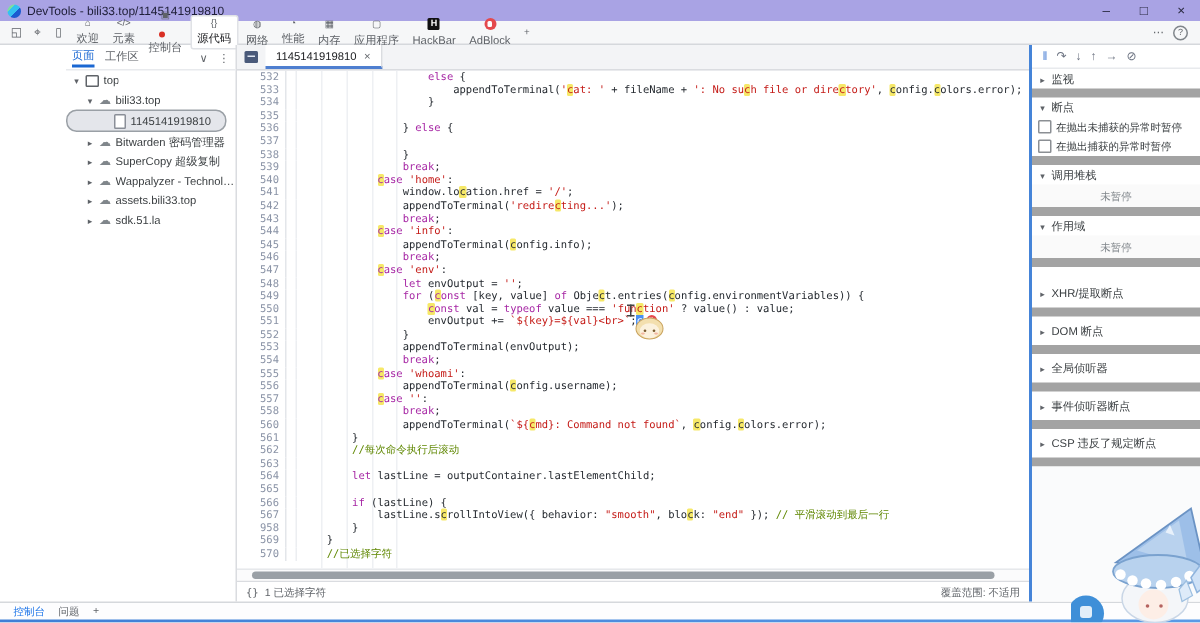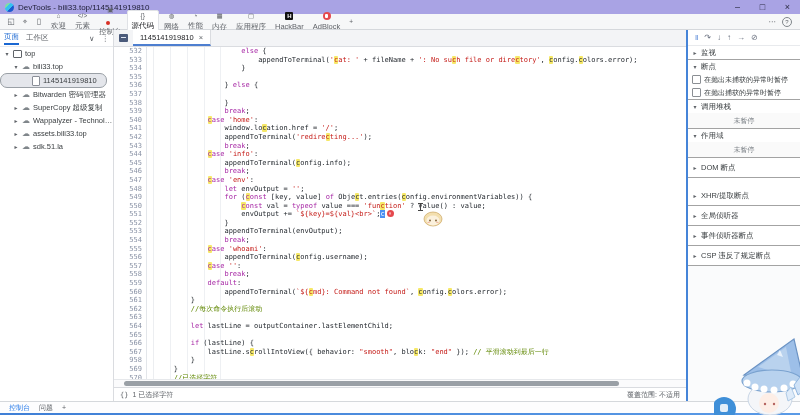--- a/index.html
+++ b/index.html
@@ -22,21 +22,21 @@
   .ic{font-size:6.5px;color:#5f6368;}
   .ic.hackbar{background:#111;color:#fff;width:8px;height:8px;line-height:8px;text-align:center;
               border-radius:1px;font-size:6px;font-weight:bold;}
   .ic.adblock{background:#e4494d;width:8px;height:8px;border-radius:50%;position:relative;}
   .ic.adblock::after{content:"";position:absolute;left:2.5px;top:2px;width:3px;height:4px;background:#fff;border-radius:1px;}
   .badge-dot{width:4px;height:4px;background:#d93025;border-radius:50%;margin:5px 0 0 -4px;}
   .tb-right{margin-left:auto;display:flex;align-items:center;gap:6px;padding-right:4px;}
   .helpc{width:8px;height:8px;border:1px solid #80868b;border-radius:50%;font-size:6px;
          line-height:8px;text-align:center;}
   
-  .main{display:flex;height:371px;}
+  .main{display:flex;height:371px;padding-left:44px;}
   
   .sidebar{width:113px;flex:none;border-right:1px solid #dadce0;font-size:7.5px;overflow:hidden;}
   .sb-head{height:16px;display:flex;align-items:center;border-bottom:1px solid #e8eaed;padding:0 4px;gap:7px;}
   .sb-tab{color:#5f6368;}
   .sb-tab.sel{color:#1a67d2;border-bottom:2px solid #1a67d2;padding-bottom:1px;}
   .sb-head .spc{margin-left:auto;}
   .trow{height:13px;display:flex;align-items:center;gap:3px;white-space:nowrap;overflow:hidden;}
   .trow.sel{background:#e4e6eb;border:1px solid #9aa0a6;border-radius:7px;margin-right:6px;}
   .arrow{color:#5f6368;font-size:6px;width:6px;text-align:center;flex:none;}
   .tic{flex:none;}
@@ -73,21 +73,21 @@
            font-size:7px;color:#5f6368;padding:0 6px;font-family:"Liberation Sans",sans-serif;}
   .estatus .cov{margin-left:auto;}
   .braces{font-family:"DejaVu Sans Mono",monospace;}
   
   .rpanel{width:112px;flex:none;border-left:2px solid #4584d8;font-size:7.5px;background:#fff;
           display:flex;flex-direction:column;overflow:hidden;}
   .dbgbar{height:15px;display:flex;align-items:center;gap:6px;padding:0 7px;border-bottom:1px solid #e8eaed;
           color:#6b7280;font-size:8px;}
   .dbgbar .pi{color:#4a7fd4;}
   .rhead{height:13px;display:flex;align-items:center;gap:3px;padding:0 4px;}
-  .rsec{border-bottom:1px solid #a3a3a3;}
+  .rsec{border-bottom:6px solid #a3a3a3;}
   .rsec.g2 .rhead{height:19px;}
   .chkrow{display:flex;align-items:center;gap:3px;padding:1.5px 4px;font-size:7px;}
   .chk{width:7px;height:7px;border:1px solid #8b8f94;border-radius:1px;background:#fff;flex:none;}
   .emptyrow{height:15px;display:flex;align-items:center;justify-content:center;color:#80868b;
             background:#fafafa;font-size:7px;}
   .rtail{flex:1;background:#fafbfc;}
   
   .drawer{height:11px;border-top:1px solid #d5d8dc;display:flex;align-items:center;gap:9px;
           padding:0 9px;font-size:7px;color:#5f6368;background:#fdfdfe;}
   .dtab.sel{color:#1a73e8;}
@@ -367,25 +367,20 @@
               <span class="ln">557</span>
               <span class="bp"></span>
               <span class="code"><span class="tk-p">            </span><span class="tk-k"><span class="match">c</span>ase</span><span class="tk-p"> </span><span class="tk-s">''</span><span class="tk-p">:</span></span>
             </div>
             <div class="line">
               <span class="ln">558</span>
               <span class="bp"></span>
               <span class="code"><span class="tk-p">                </span><span class="tk-k">break</span><span class="tk-p">;</span></span>
             </div>
             <div class="line">
-              <span class="ln">559</span>
-              <span class="bp"></span>
-              <span class="code"><span class="tk-p">            </span><span class="tk-k">default</span><span class="tk-p">:</span></span>
-            </div>
-            <div class="line">
               <span class="ln">560</span>
               <span class="bp"></span>
               <span class="code"><span class="tk-p">                appendToTerminal(</span><span class="tk-s">`${<span class="match">c</span>md}: Command not found`</span><span class="tk-p">, <span class="match">c</span>onfig.<span class="match">c</span>olors.error);</span></span>
             </div>
             <div class="line">
               <span class="ln">561</span>
               <span class="bp"></span>
               <span class="code"><span class="tk-p">        }</span></span>
             </div>
             <div class="line">
@@ -481,30 +476,30 @@
             </div>
             <div class="emptyrow">未暂停</div>
           </div>
           <div class="rsec">
             <div class="rhead">
               <span class="arrow">▾</span>
               <span>作用域</span>
             </div>
             <div class="emptyrow">未暂停</div>
           </div>
+          <div class="rsec g2" style="margin-top: 8px;">
+            <div class="rhead">
+              <span class="arrow">▸</span>
+              <span>XHR/提取断点</span>
+            </div>
+          </div>
           <div class="rsec g2">
             <div class="rhead">
               <span class="arrow">▸</span>
               <span>DOM 断点</span>
-            </div>
-          </div>
-          <div class="rsec g2" style="margin-top: 8px;">
-            <div class="rhead">
-              <span class="arrow">▸</span>
-              <span>XHR/提取断点</span>
             </div>
           </div>
           <div class="rsec g2">
             <div class="rhead">
               <span class="arrow">▸</span>
               <span>全局侦听器</span>
             </div>
           </div>
           <div class="rsec g2">
             <div class="rhead">

